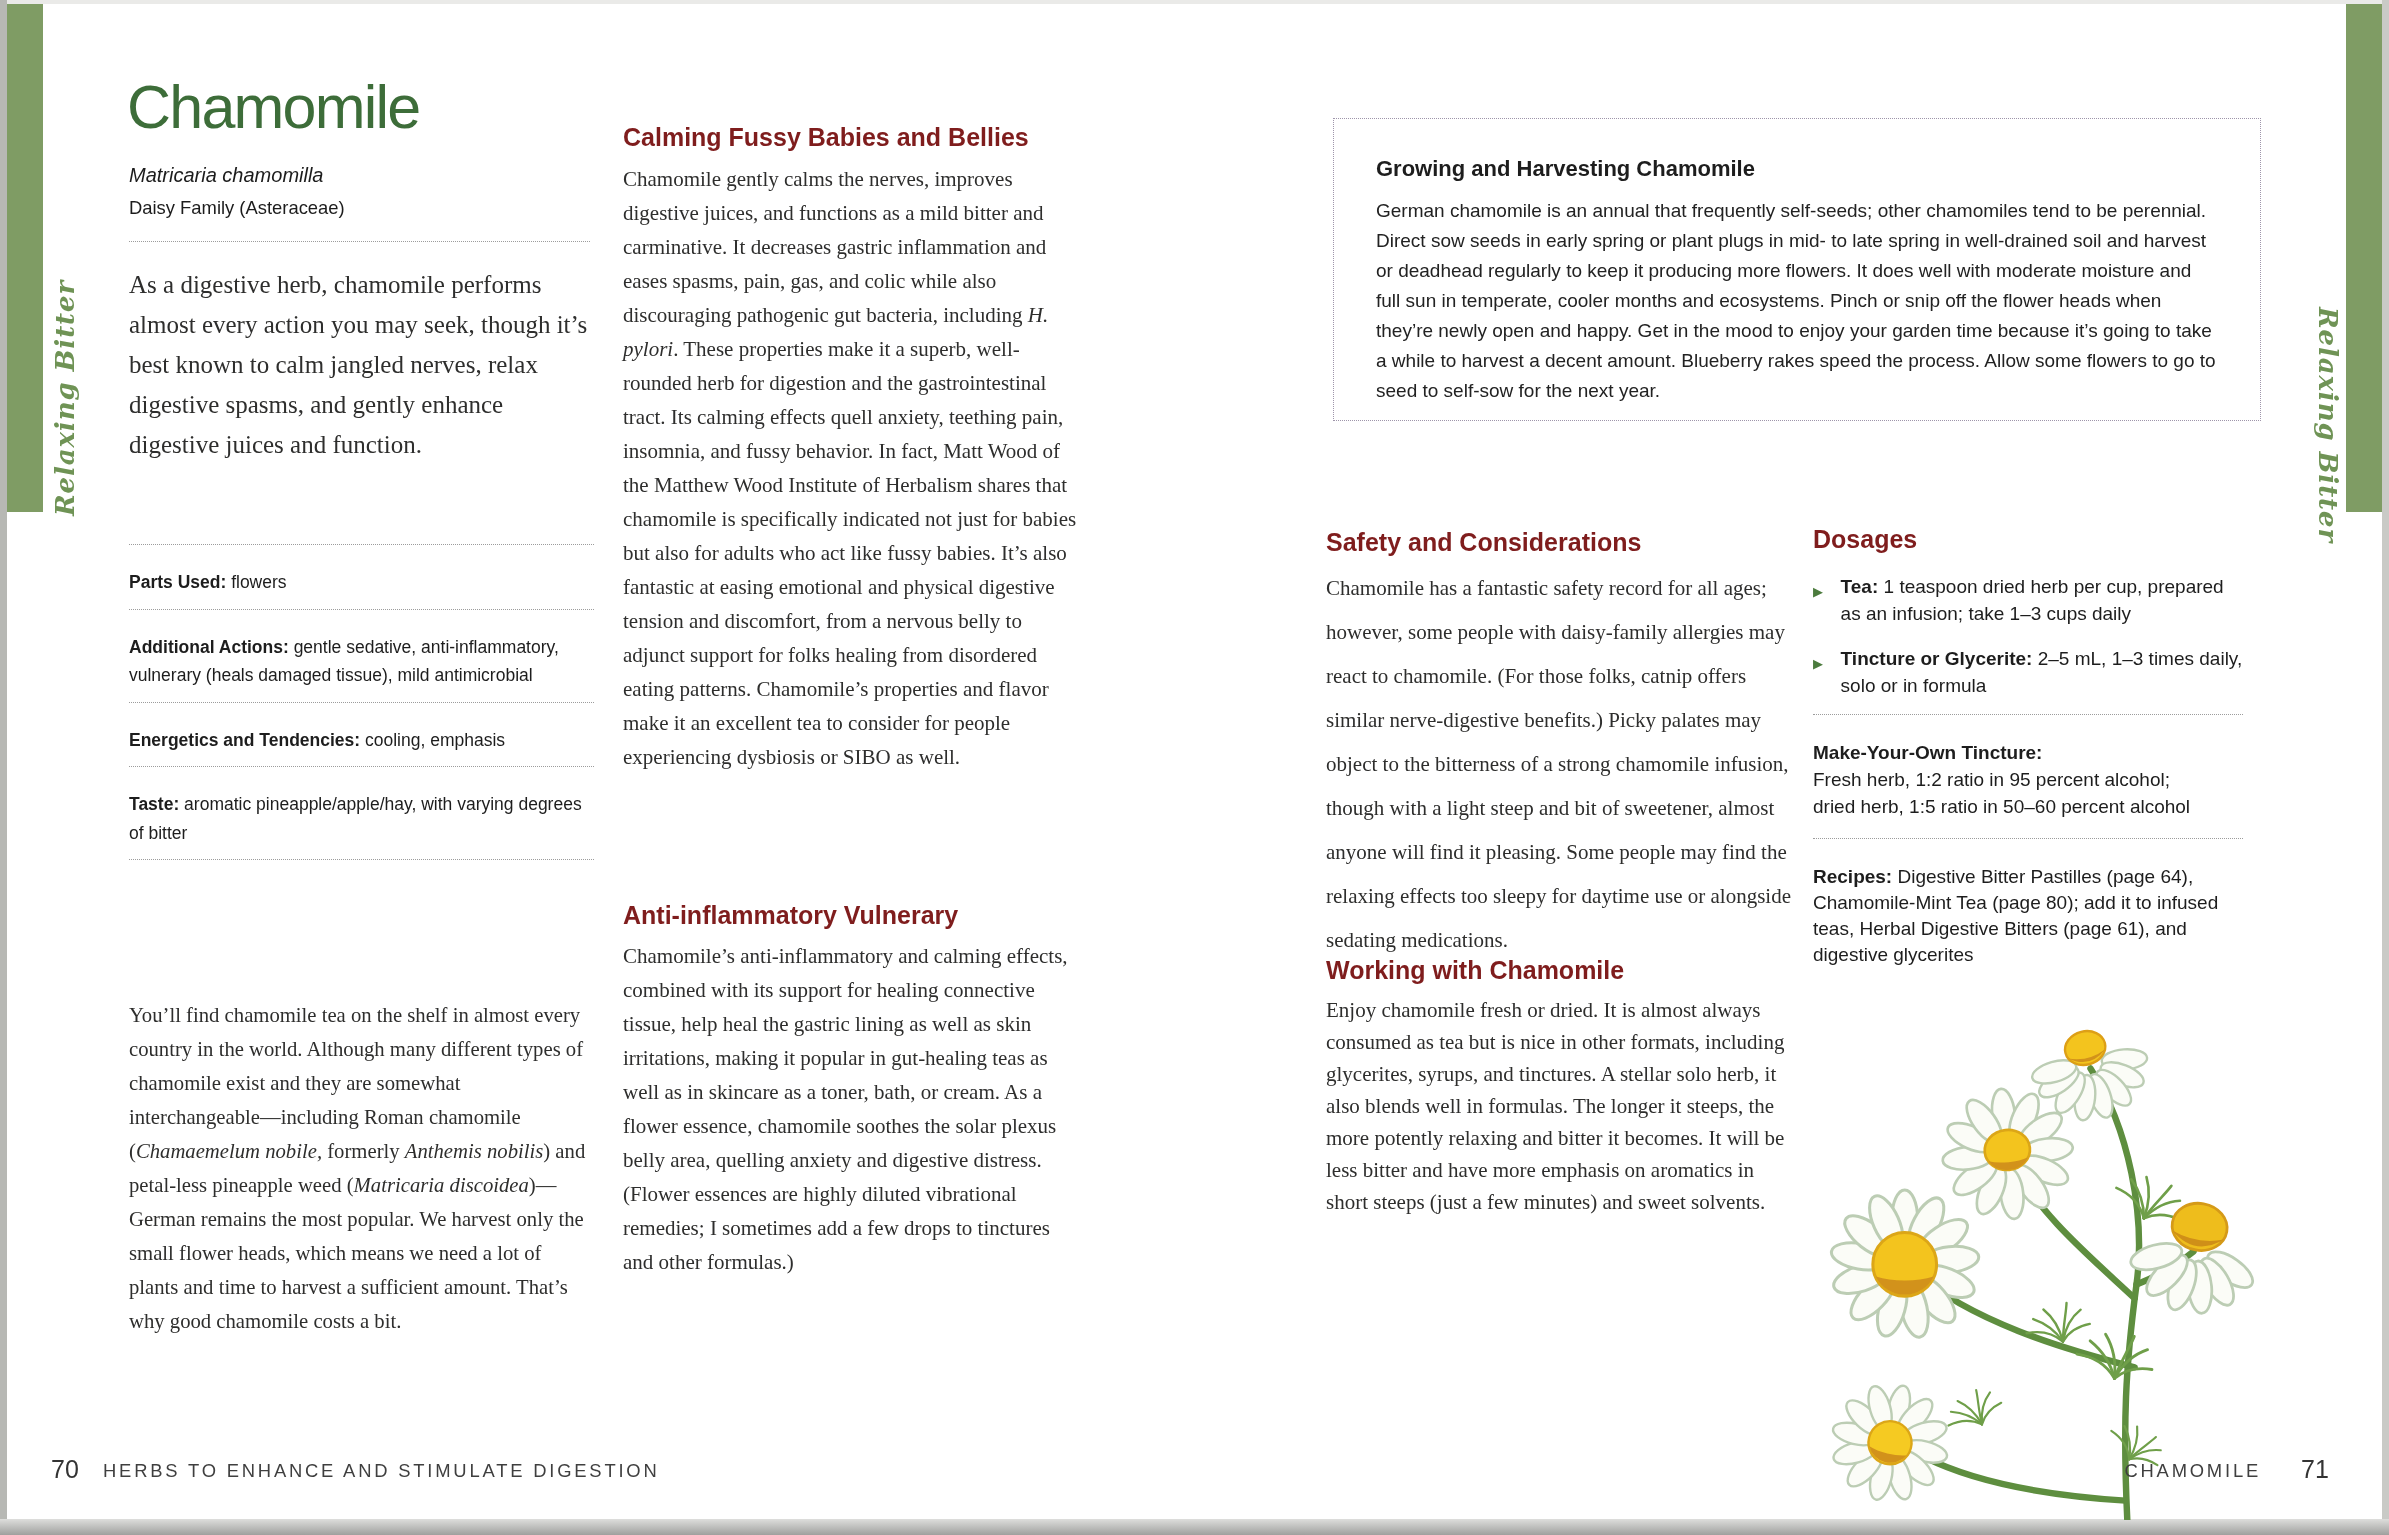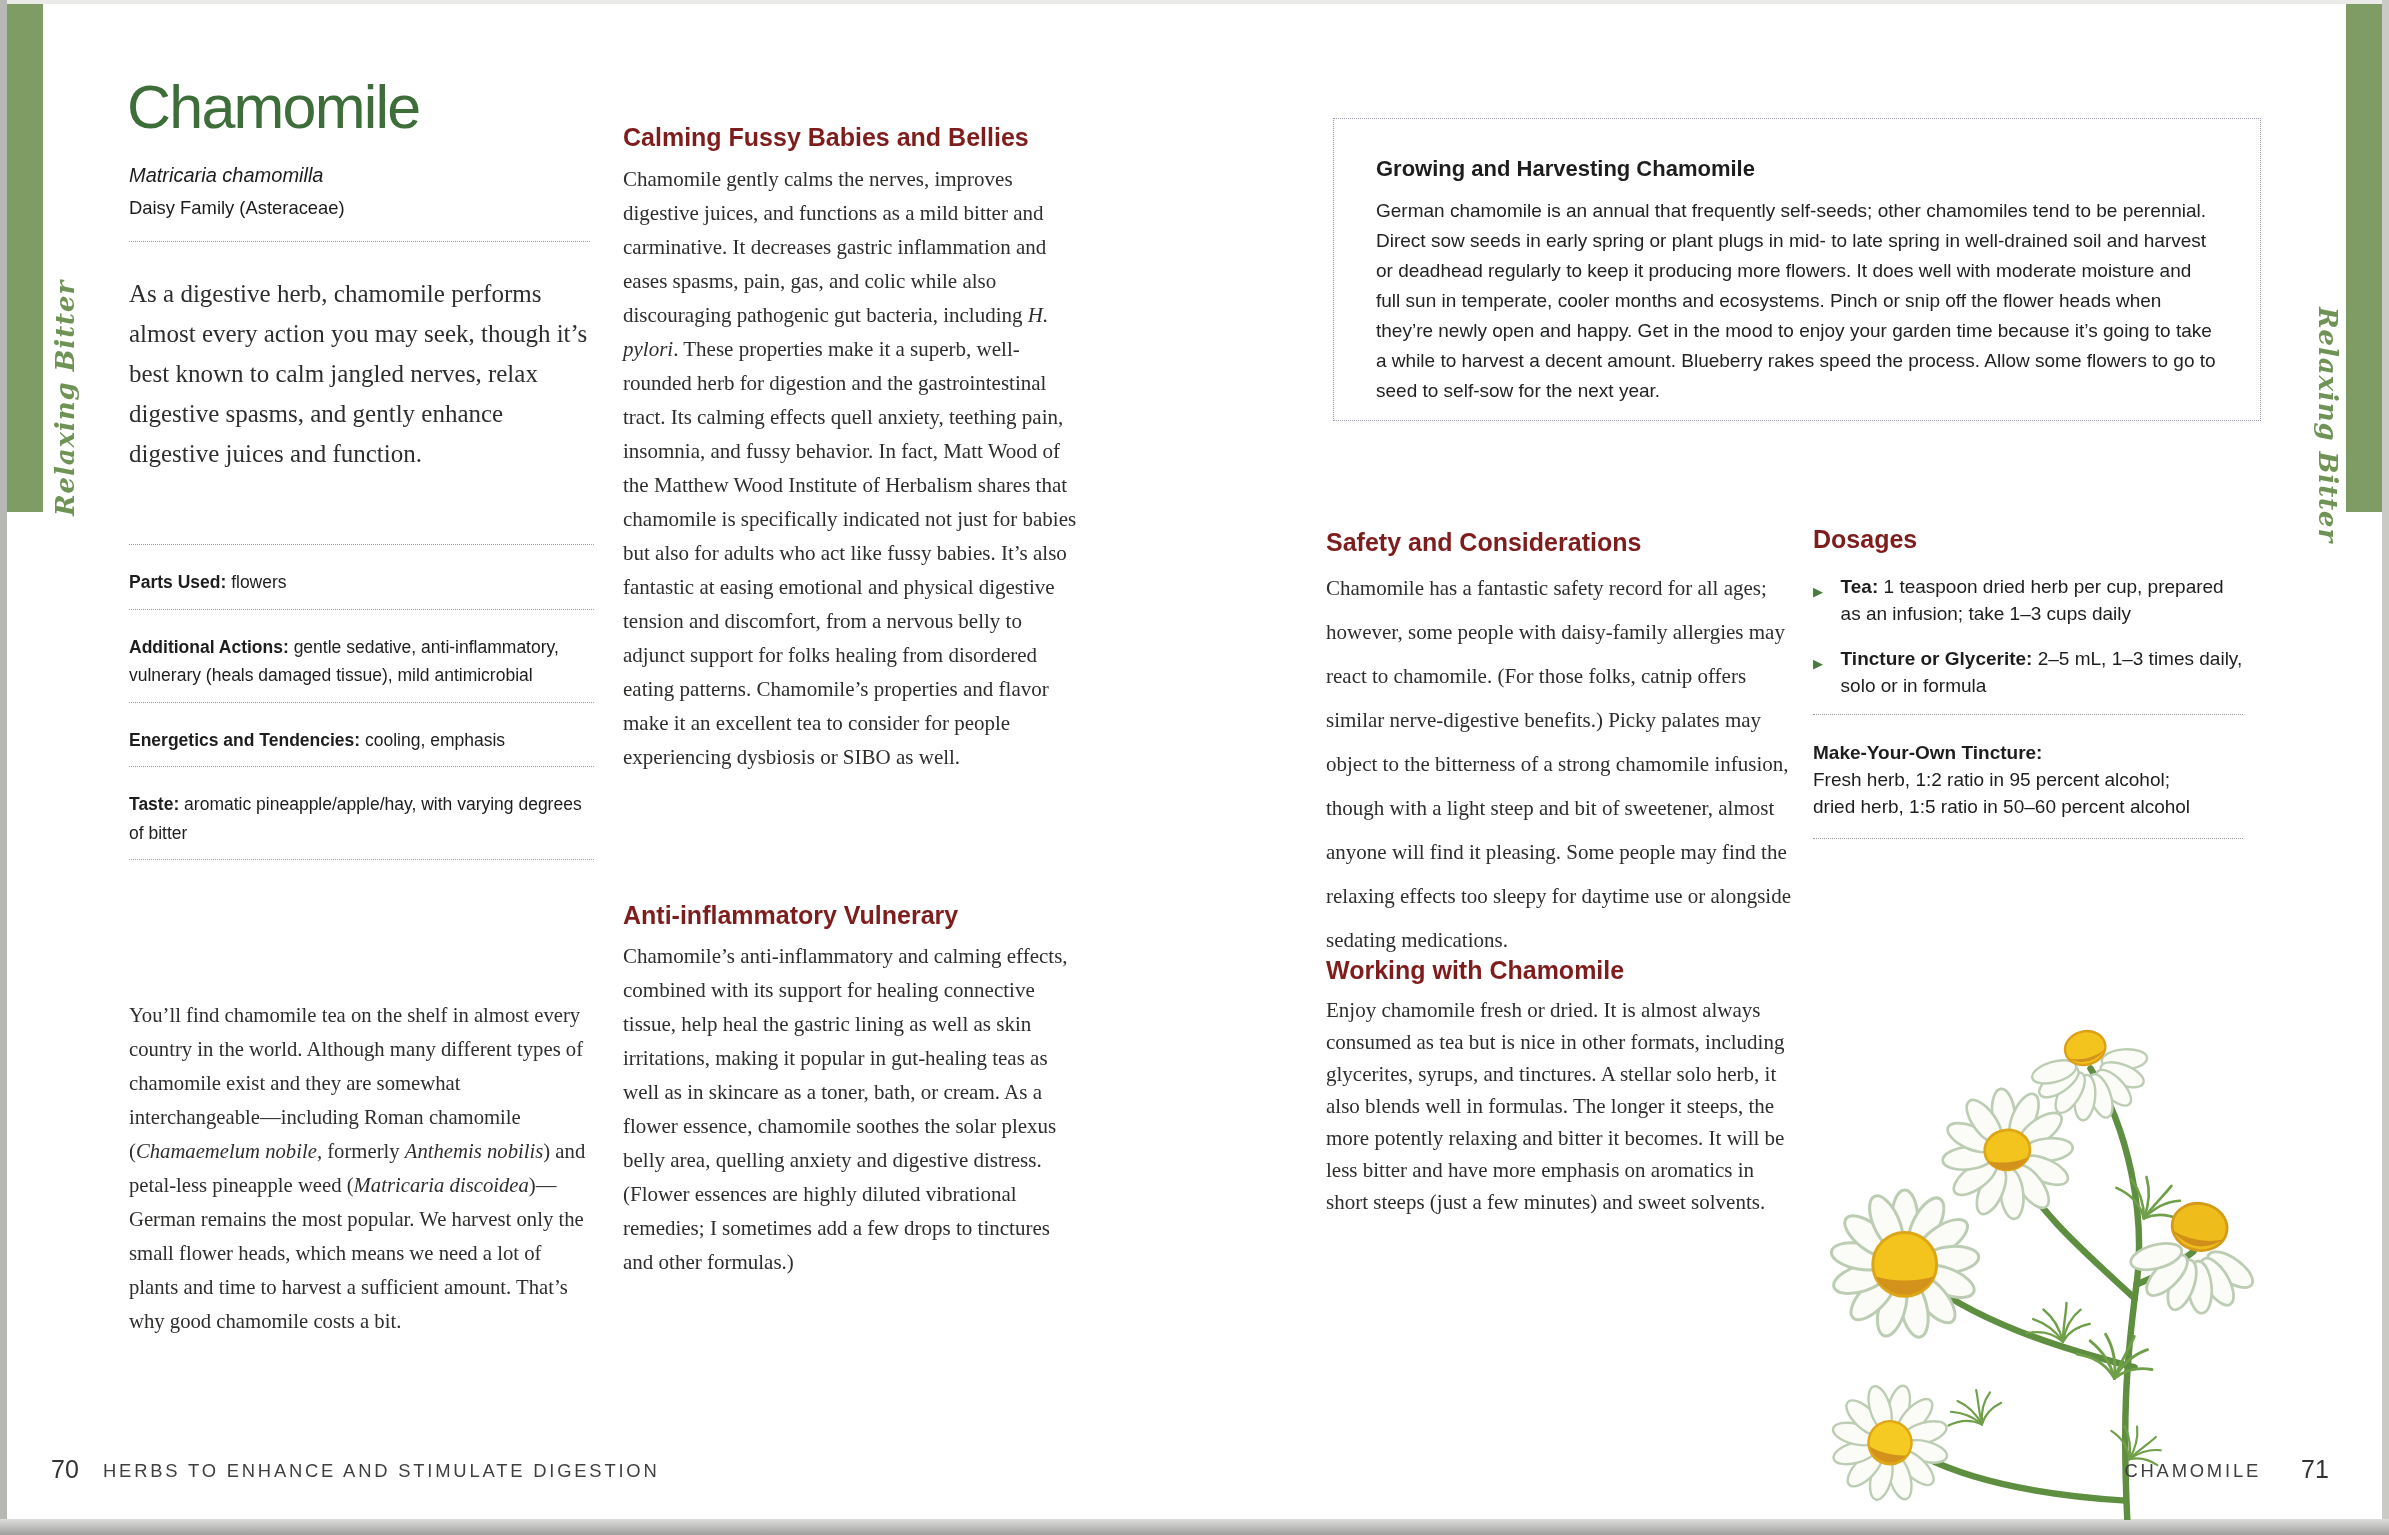--- a/index.html
+++ b/index.html
@@ -23,21 +23,21 @@
               font-size:26px;letter-spacing:0.9px;color:#6f9355;white-space:nowrap;}
   .side-label-left{left:50px;top:516px;transform:rotate(-90deg);transform-origin:0 0;width:217px;}
   .side-label-right{left:2343px;top:307px;transform:rotate(90deg);transform-origin:0 0;width:217px;}
 
   
   .title{left:127px;top:72px;width:478px;font-size:61px;font-weight:400;letter-spacing:-1.8px;color:#3d6d39;}
   .latin{left:129px;top:164px;width:460px;font-size:20px;font-style:italic;color:#1c1c1c;}
   .family{left:129px;top:197px;width:460px;font-size:18.4px;color:#1c1c1c;}
   .rule{border-top:1.8px dotted #9c9c9c;height:0;}
   .rule-1{left:129px;top:241px;width:461px;}
-  .intro{left:129px;top:274px;width:463px;font-size:25px;line-height:40px;}
+  .intro{left:129px;top:265px;width:463px;font-size:25px;line-height:40px;}
   .attrs{left:129px;top:544px;width:465px;border-bottom:1.8px dotted #9c9c9c;}
   .attr-row{border-top:1.8px dotted #9c9c9c;padding:23px 0 12px;font-size:17.5px;line-height:28.5px;color:#1d1d1d;}
   .attr-row b{font-weight:700;}
   .history{left:129px;top:998px;width:467px;font-size:20.7px;line-height:34px;}
 
   
   .h-green{font-size:25px;font-weight:700;color:#7f1d1d;}
   .c2-h1{left:623px;top:123px;width:460px;}
   .c2-p1{left:623px;top:162px;width:457px;font-size:21px;line-height:34px;}
   .c2-h2{left:623px;top:901px;width:460px;}
@@ -143,20 +143,21 @@
   <div class="abs rule dos-rule1"></div>
 
   <div class="abs myo">
     <div class="myo-label">Make-Your-Own Tincture:</div>
     <div>Fresh herb, 1:2 ratio in 95 percent alcohol;</div>
     <div>dried herb, 1:5 ratio in 50–60 percent alcohol</div>
   </div>
 
   <div class="abs rule dos-rule2"></div>
 
+  <div class="abs recipes"><b>Recipes:</b><span> Digestive Bitter Pastilles (page 64), Chamomile-Mint Tea (page 80); add it to infused teas, Herbal Digestive Bitters (page 61), and digestive glycerites</span></div>
 
   <svg class="abs illo" viewBox="0 0 548 586">
     <defs>
       <g id="petal">
           <ellipse class="petal" cx="0" cy="-30" rx="8.5" ry="19"></ellipse>
         </g>
       <g id="tuft">
         <path class="leafline" d="M0,0 C-8,-14 -20,-20 -34,-22"></path>
         <path class="leafline" d="M0,0 C-4,-16 -12,-26 -22,-34"></path>
         <path class="leafline" d="M0,0 C2,-18 -2,-30 -8,-40"></path>

